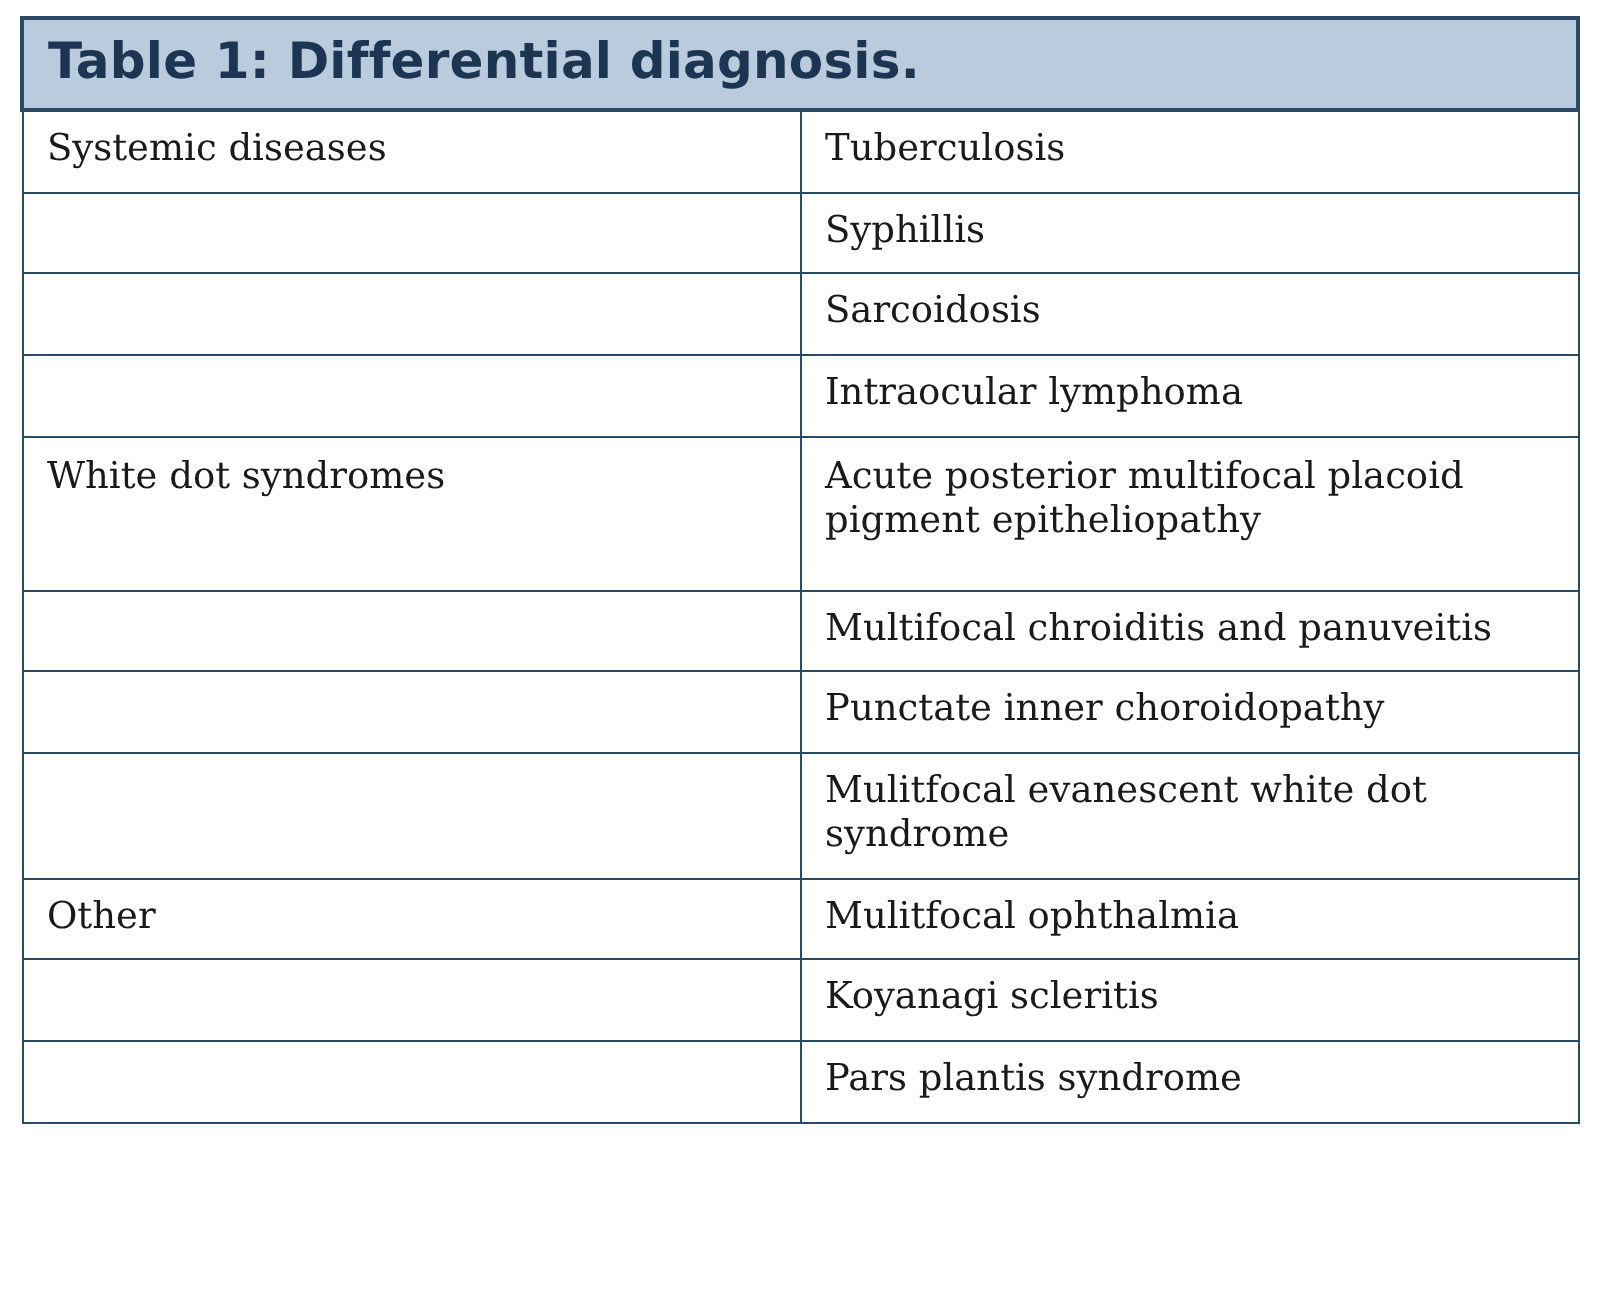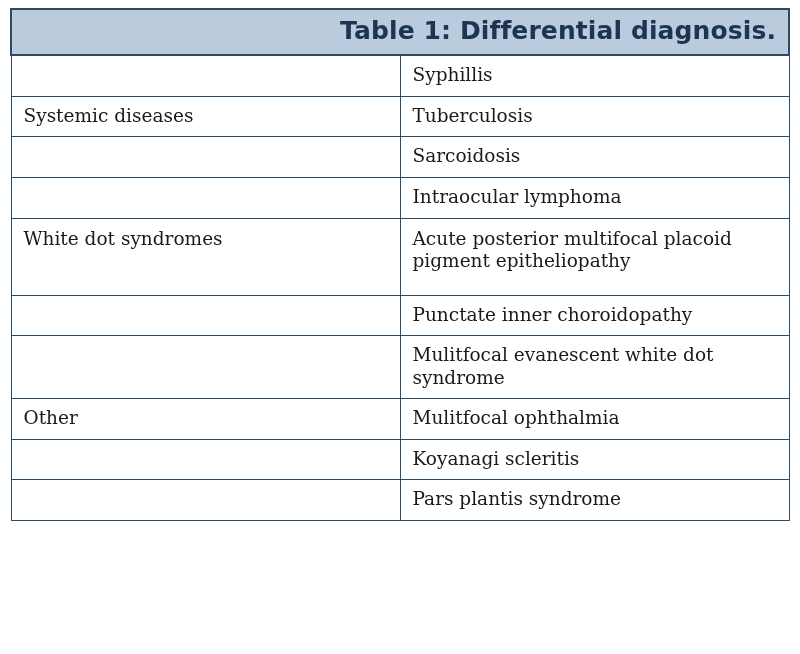--- a/index.html
+++ b/index.html
@@ -23,21 +23,20 @@
   table.diag-table {
     border-collapse: collapse;
     width: 780px;
     table-layout: fixed;
   }
   .caption-row td {
     background: #b9cbdc;
     border: 2px solid #2b4a66;
     border-bottom: 2px solid #2b4a66;
     padding: 8px 12px 10px 12px;
-    text-align: right;
   }
   .caption-text {
     font-family: "DejaVu Sans", sans-serif;
     font-size: 25px;
     font-weight: bold;
     color: #1c3553;
     letter-spacing: 0.1px;
     line-height: 1.05;
   }
   td.cat-cell, td.item-cell {
@@ -67,38 +66,42 @@
 <div class="table-wrap">
   <table class="diag-table">
     <tbody>
       <tr class="caption-row">
         <td colspan="2">
           <span class="caption-text">Table 1: Differential diagnosis.</span>
         </td>
       </tr>
 
       <tr>
+        <td class="cat-cell">Systemic diseases</td>
+        <td class="item-cell">Tuberculosis</td>
+      </tr>
+      <tr>
         <td class="cat-cell"></td>
         <td class="item-cell">Syphillis</td>
-      </tr>
-      <tr>
-        <td class="cat-cell">Systemic diseases</td>
-        <td class="item-cell">Tuberculosis</td>
       </tr>
       <tr>
         <td class="cat-cell"></td>
         <td class="item-cell">Sarcoidosis</td>
       </tr>
       <tr>
         <td class="cat-cell"></td>
         <td class="item-cell">Intraocular lymphoma</td>
       </tr>
       <tr class="row-tall">
         <td class="cat-cell">White dot syndromes</td>
         <td class="item-cell">Acute posterior multifocal placoid pigment epitheliopathy</td>
+      </tr>
+      <tr>
+        <td class="cat-cell"></td>
+        <td class="item-cell">Multifocal chroiditis and panuveitis</td>
       </tr>
       <tr>
         <td class="cat-cell"></td>
         <td class="item-cell">Punctate inner choroidopathy</td>
       </tr>
       <tr>
         <td class="cat-cell"></td>
         <td class="item-cell">Mulitfocal evanescent white dot syndrome</td>
       </tr>
       <tr>

